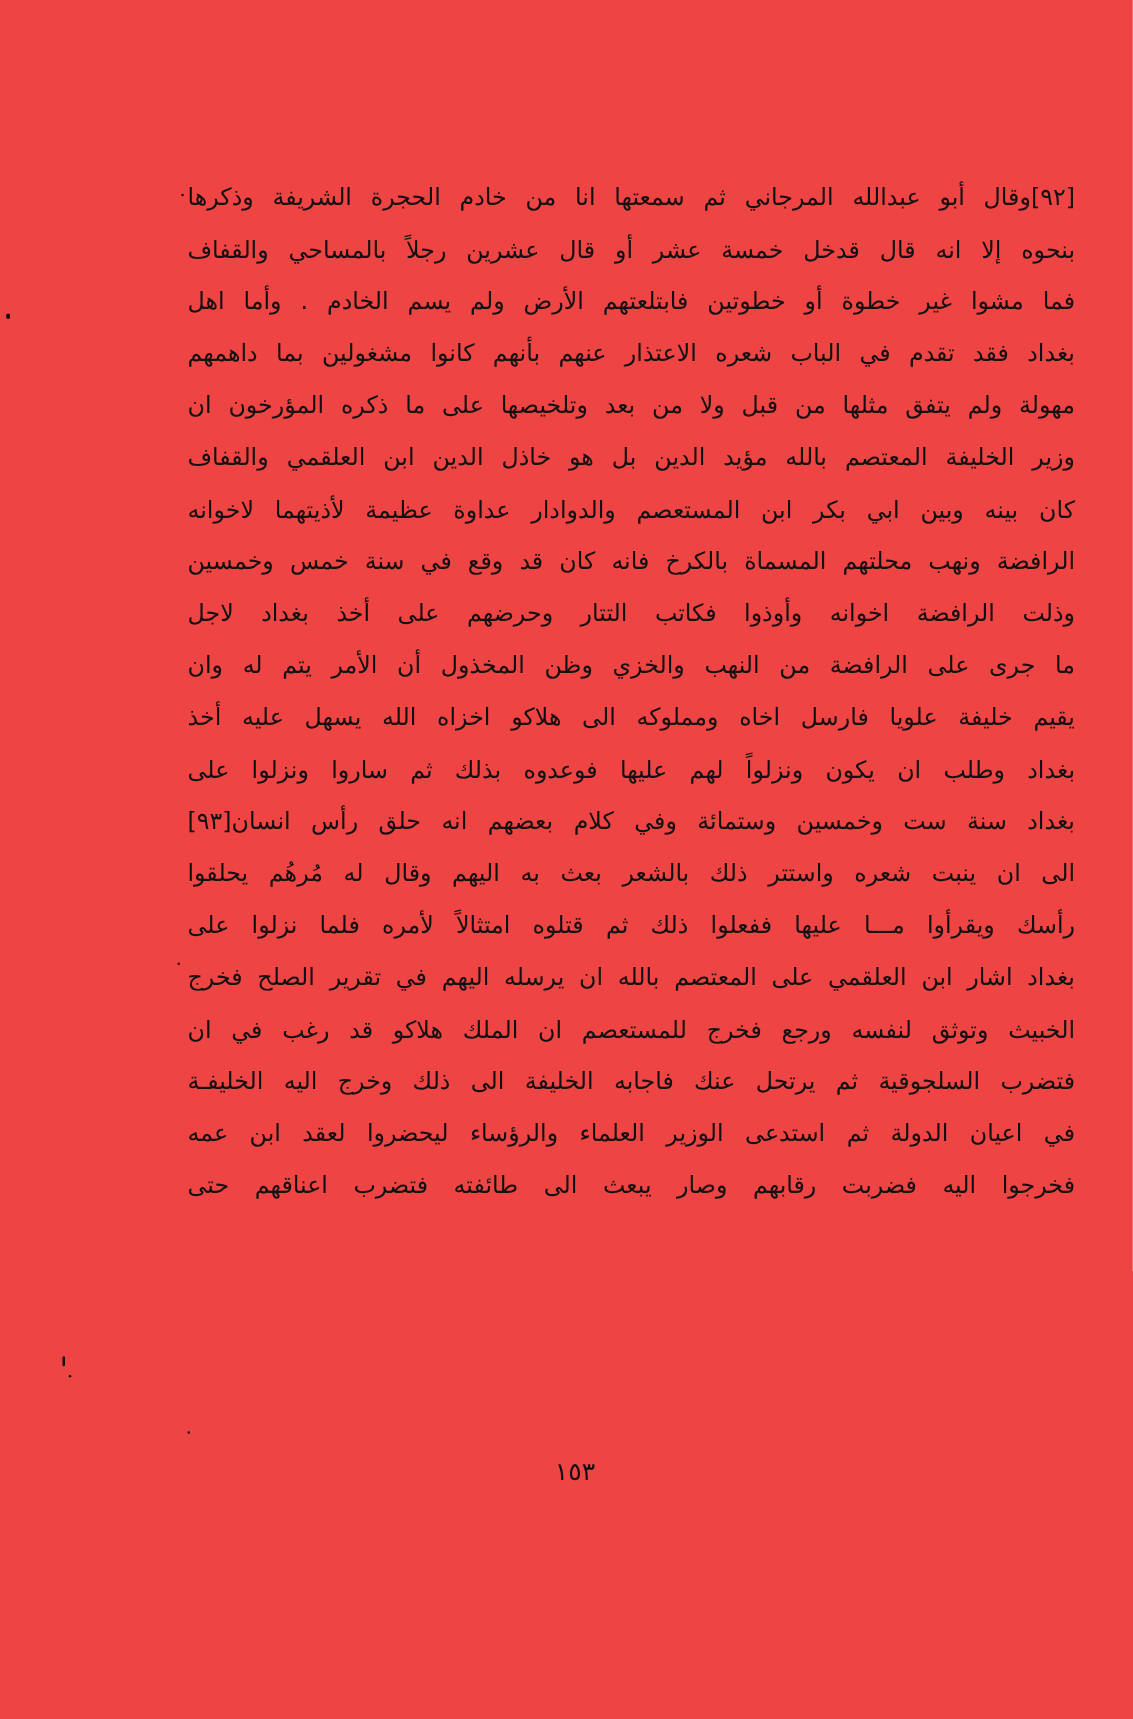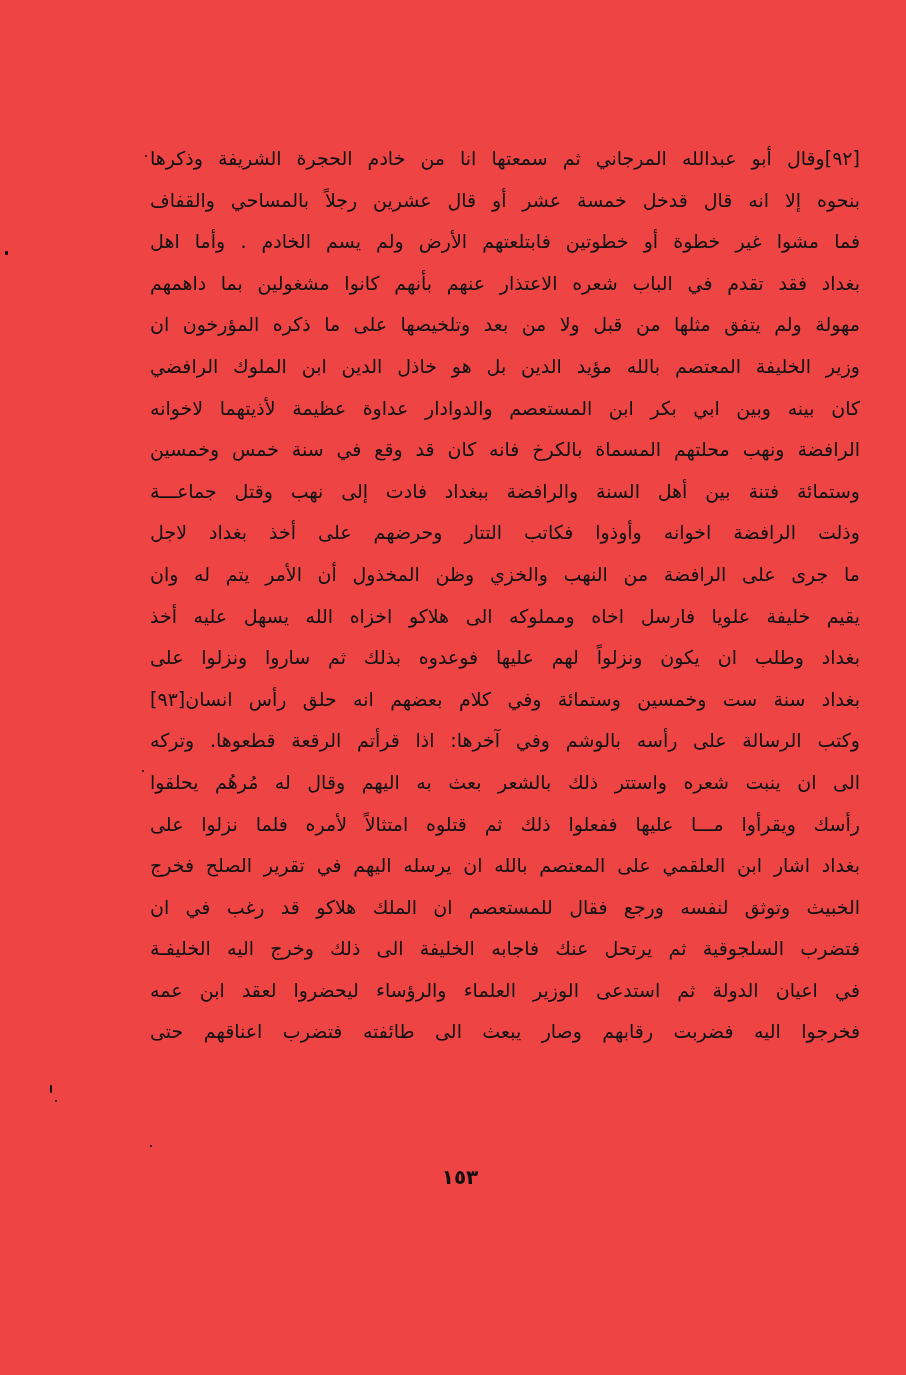--- a/index.html
+++ b/index.html
@@ -31,53 +31,51 @@
     text-align-last: justify;
     font-family: "DejaVu Sans", sans-serif;
     font-weight: normal;
     letter-spacing: 0px;
   }
   .page-number {
     position: absolute;
     left: 420px; top: 1165px; width: 80px;
     text-align: center;
     font-size: 20px;
-    font-weight: bold;
+    font-weight: normal;
     direction: rtl;
     font-family: "DejaVu Sans", sans-serif;
   }
   .speck {
     position: absolute; background: #111; border-radius: 1px;
   }
 </style>
 </head>
 <body>
 
 <div class="page">
 
   <div class="text-block">
     <span class="line">[٩٢]وقال أبو عبدالله المرجاني ثم سمعتها انا من خادم الحجرة الشريفة وذكرها</span>
     <span class="line">بنحوه إلا انه قال قدخل خمسة عشر أو قال عشرين رجلاً بالمساحي والقفاف</span>
     <span class="line">فما مشوا غير خطوة أو خطوتين فابتلعتهم الأرض ولم يسم الخادم . وأما اهل</span>
     <span class="line">بغداد فقد تقدم في الباب شعره الاعتذار عنهم بأنهم كانوا مشغولين بما داهمهم</span>
     <span class="line">مهولة ولم يتفق مثلها من قبل ولا من بعد وتلخيصها على ما ذكره المؤرخون ان</span>
-    <span class="line">وزير الخليفة المعتصم بالله مؤيد الدين بل هو خاذل الدين ابن الملوك الرافضي</span>
+    <span class="line">وزير الخليفة المعتصم بالله مؤيد الدين بل هو خاذل الدين ابن العلقمي والقفاف</span>
     <span class="line">كان بينه وبين ابي بكر ابن المستعصم والدوادار عداوة عظيمة لأذيتهما لاخوانه</span>
     <span class="line">الرافضة ونهب محلتهم المسماة بالكرخ فانه كان قد وقع في سنة خمس وخمسين</span>
-    <span class="line">وستمائة فتنة بين أهل السنة والرافضة ببغداد فادت إلى نهب وقتل جماعـــة</span>
     <span class="line">وذلت الرافضة اخوانه وأوذوا فكاتب التتار وحرضهم على أخذ بغداد لاجل</span>
     <span class="line">ما جرى على الرافضة من النهب والخزي وظن المخذول أن الأمر يتم له وان</span>
     <span class="line">يقيم خليفة علويا فارسل اخاه ومملوكه الى هلاكو اخزاه الله يسهل عليه أخذ</span>
     <span class="line">بغداد وطلب ان يكون ونزلواً لهم عليها فوعدوه بذلك ثم ساروا ونزلوا على</span>
     <span class="line">بغداد سنة ست وخمسين وستمائة وفي كلام بعضهم انه حلق رأس انسان[٩٣]</span>
-    <span class="line">وكتب الرسالة على رأسه بالوشم وفي آخرها: اذا قرأتم الرقعة قطعوها. وتركه</span>
     <span class="line">الى ان ينبت شعره واستتر ذلك بالشعر بعث به اليهم وقال له مُرهُم يحلقوا</span>
     <span class="line">رأسك ويقرأوا مـــا عليها ففعلوا ذلك ثم قتلوه امتثالاً لأمره فلما نزلوا على</span>
     <span class="line">بغداد اشار ابن العلقمي على المعتصم بالله ان يرسله اليهم في تقرير الصلح فخرج</span>
-    <span class="line">الخبيث وتوثق لنفسه ورجع فقال للمستعصم ان الملك هلاكو قد رغب في ان</span>
+    <span class="line">الخبيث وتوثق لنفسه ورجع فخرج للمستعصم ان الملك هلاكو قد رغب في ان</span>
     <span class="line">فتضرب السلجوقية ثم يرتحل عنك فاجابه الخليفة الى ذلك وخرج اليه الخليفـة</span>
     <span class="line">في اعيان الدولة ثم استدعى الوزير العلماء والرؤساء ليحضروا لعقد ابن عمه</span>
     <span class="line">فخرجوا اليه فضربت رقابهم وصار يبعث الى طائفته فتضرب اعناقهم حتى</span>
   </div>
 
   <div class="page-number">١٥٣</div>
 
   <div class="speck" style="left:5px;top:251px;width:3px;height:4px;"></div>
   <div class="speck" style="left:50px;top:1085px;width:2px;height:8px;"></div>
   <div class="speck" style="left:55px;top:1100px;width:2px;height:2px;"></div>

